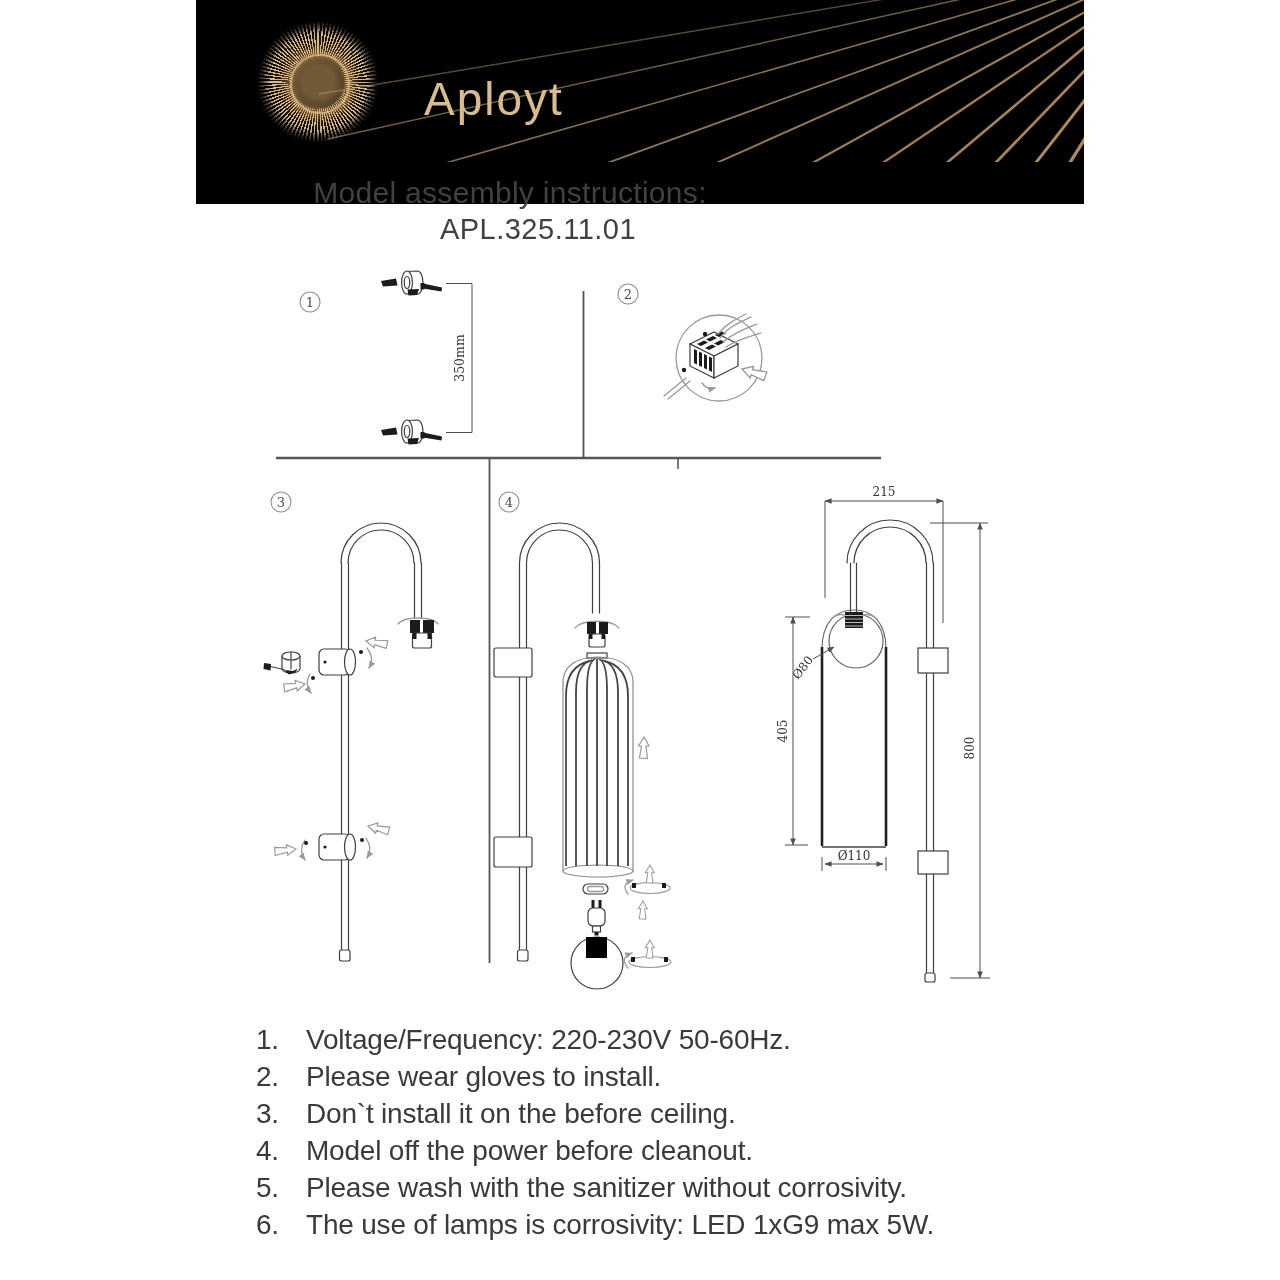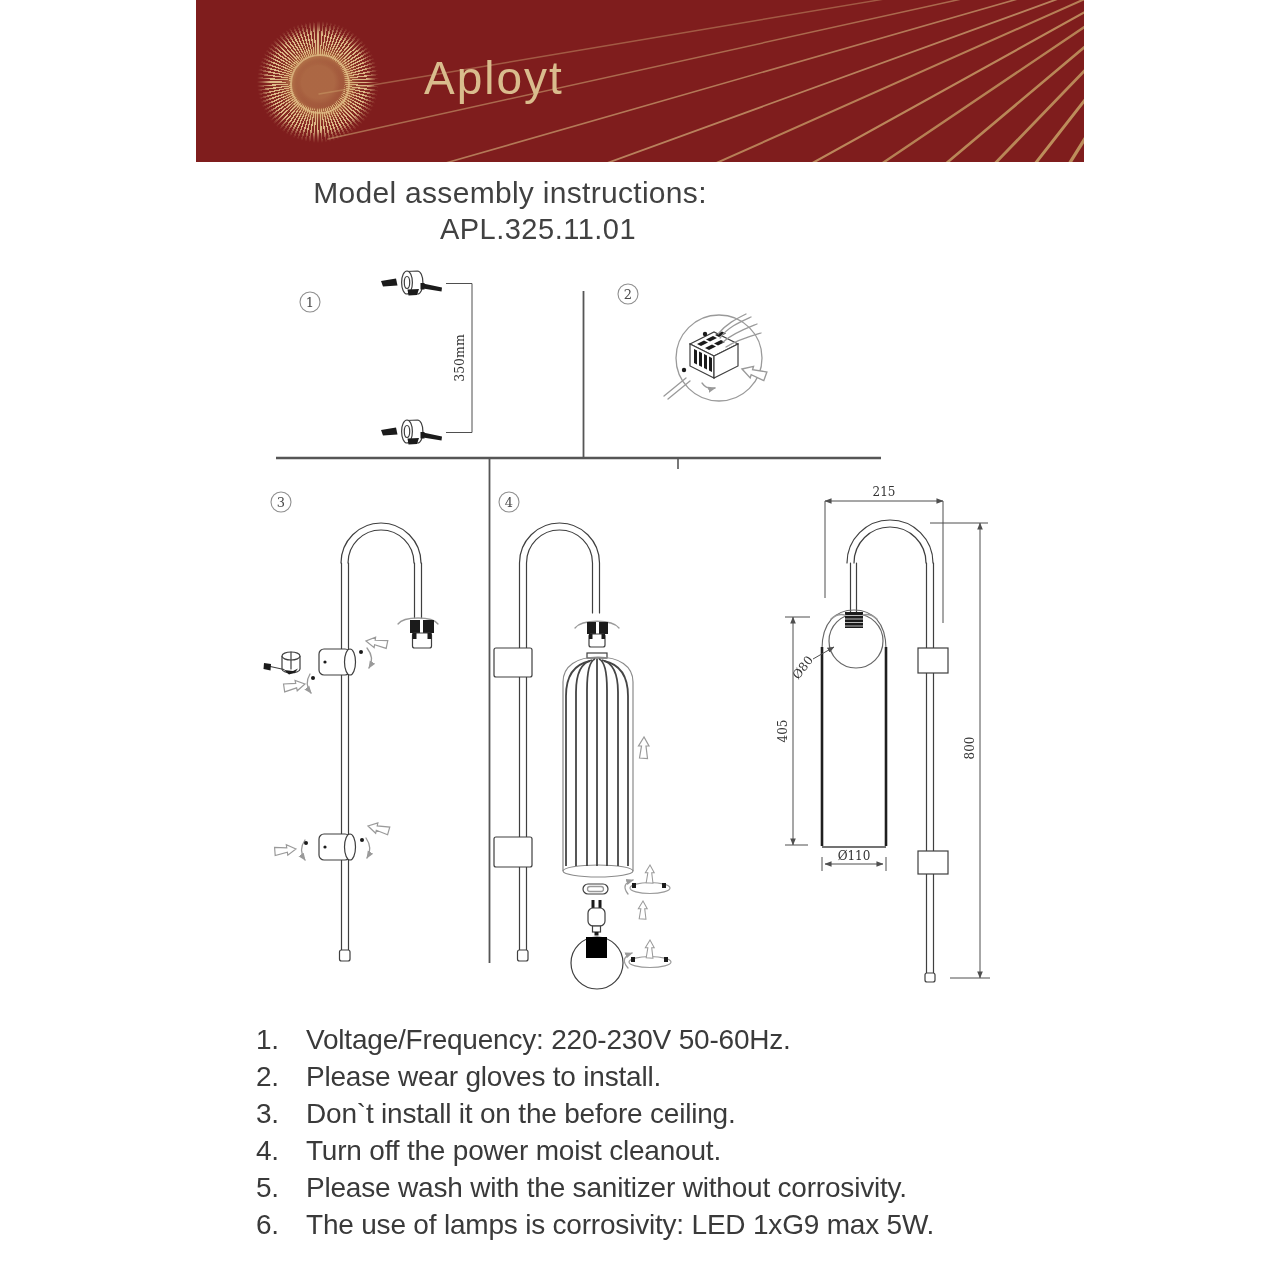--- a/index.html
+++ b/index.html
@@ -1,20 +1,20 @@
 <!DOCTYPE html>
 <html><head>
 <meta charset="utf-8">
 <style>
   html,body{margin:0;padding:0;background:#ffffff;}
   .page{position:relative;width:1280px;height:1280px;background:#ffffff;overflow:hidden;
         font-family:"Liberation Sans",sans-serif;}
 
   
-  .banner{position:absolute;left:196px;top:0;width:888px;height:162px;background:#7f1d1d;overflow:hidden;}
+  .banner{position:absolute;left:196px;top:0;width:888px;height:204px;background:#000000;overflow:hidden;}
   .banner-fan{position:absolute;left:0;top:0;width:888px;height:162px;}
   .sunburst-wrap{position:absolute;left:58px;top:18px;width:128px;height:128px;}
   .sunburst-glow{position:absolute;left:0;top:0;width:128px;height:128px;border-radius:50%;
      background:radial-gradient(circle,rgba(209,164,100,.55) 18%,rgba(209,164,100,.18) 42%,transparent 62%);}
   .sunburst{position:absolute;left:2px;top:2px;width:124px;height:124px;border-radius:50%;
      background:repeating-conic-gradient(rgba(226,192,140,.95) 0deg 1.7deg, rgba(0,0,0,0) 1.7deg 3.9deg);
      -webkit-mask:radial-gradient(circle closest-side, transparent 0 26px, #000 28px 48px, rgba(0,0,0,.35) 55px, transparent 61px);
      mask:radial-gradient(circle closest-side, transparent 0 26px, #000 28px 48px, rgba(0,0,0,.35) 55px, transparent 61px);}
   .sunburst-ring{position:absolute;left:36px;top:36px;width:56px;height:56px;border-radius:50%;
      border:2px solid rgba(222,184,128,.85);box-shadow:0 0 9px 2px rgba(206,160,95,.6), inset 0 0 7px rgba(206,160,95,.8);}
@@ -313,21 +313,21 @@
     <div class="inst-row">
       <span class="inst-num">2.</span>
       <span>Please wear gloves to install.</span>
     </div>
     <div class="inst-row">
       <span class="inst-num">3.</span>
       <span>Don`t install it on the before ceiling.</span>
     </div>
     <div class="inst-row">
       <span class="inst-num">4.</span>
-      <span>Turn off the power moist cleanout.</span>
+      <span>Model off the power before cleanout.</span>
     </div>
     <div class="inst-row">
       <span class="inst-num">5.</span>
       <span>Please wash with the sanitizer without corrosivity.</span>
     </div>
     <div class="inst-row">
       <span class="inst-num">6.</span>
       <span>The use of lamps is corrosivity: LED 1xG9 max 5W.</span>
     </div>
   </div>

